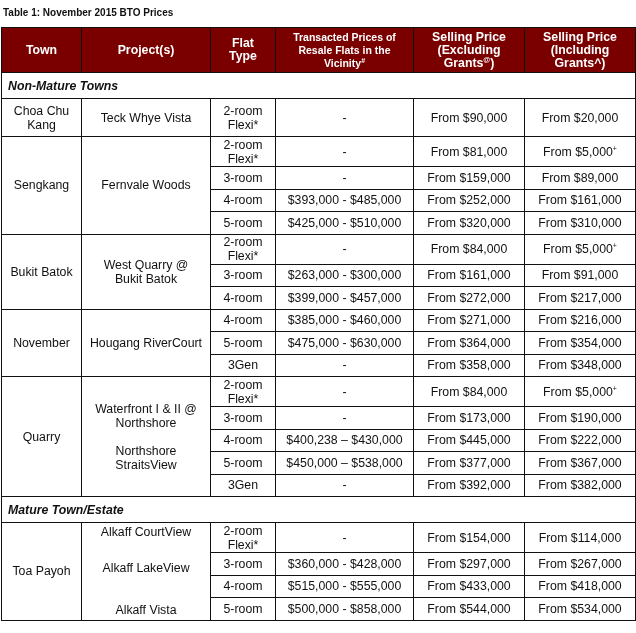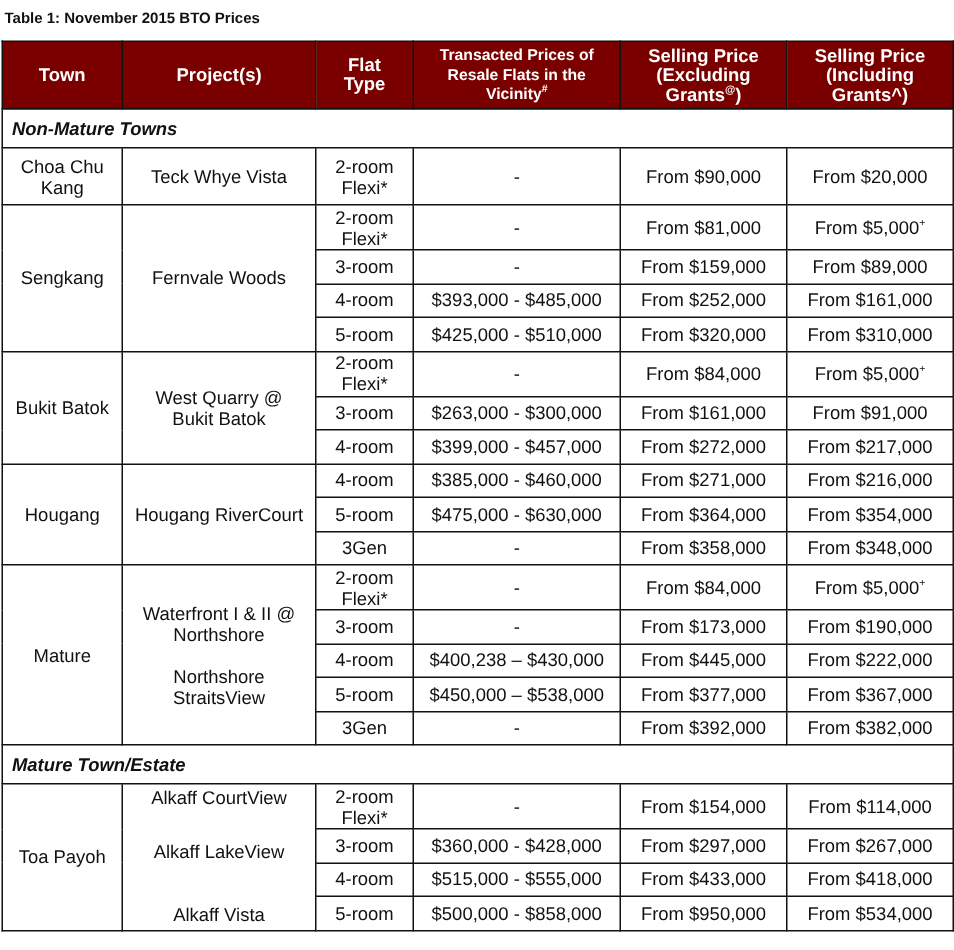--- a/index.html
+++ b/index.html
@@ -95,42 +95,42 @@
       <td>From $91,000</td>
     </tr>
     <tr class="r1">
       <td>4-room</td>
       <td>$399,000 - $457,000</td>
       <td>From $272,000</td>
       <td>From $217,000</td>
     </tr>
 
     <tr class="r1">
-      <td rowspan="3">Hougang</td>
+      <td rowspan="3">November</td>
       <td rowspan="3">Hougang RiverCourt</td>
       <td>4-room</td>
       <td>$385,000 - $460,000</td>
       <td>From $271,000</td>
       <td>From $216,000</td>
     </tr>
     <tr class="r1">
       <td>5-room</td>
       <td>$475,000 - $630,000</td>
       <td>From $364,000</td>
       <td>From $354,000</td>
     </tr>
     <tr class="r1">
       <td>3Gen</td>
       <td>-</td>
       <td>From $358,000</td>
       <td>From $348,000</td>
     </tr>
 
     <tr class="r2">
-      <td rowspan="5">Mature</td>
+      <td rowspan="5">Quarry</td>
       <td rowspan="5" style="padding:0 12px">
         <div style="margin-bottom:14px">Waterfront I &amp; II @ Northshore</div>
         <div style="padding:0 16px">Northshore StraitsView</div>
       </td>
       <td style="padding:0 10px">2-room Flexi*</td>
       <td>-</td>
       <td>From $84,000</td>
       <td><span>From $5,000</span><sup>+</sup></td>
     </tr>
     <tr class="r1">
@@ -182,17 +182,17 @@
     </tr>
     <tr class="r1">
       <td>4-room</td>
       <td>$515,000 - $555,000</td>
       <td>From $433,000</td>
       <td>From $418,000</td>
     </tr>
     <tr class="r1">
       <td>5-room</td>
       <td>$500,000 - $858,000</td>
-      <td>From $950,000</td>
+      <td>From $544,000</td>
       <td>From $534,000</td>
     </tr>
   </tbody>
 </table>
 
 </body></html>

